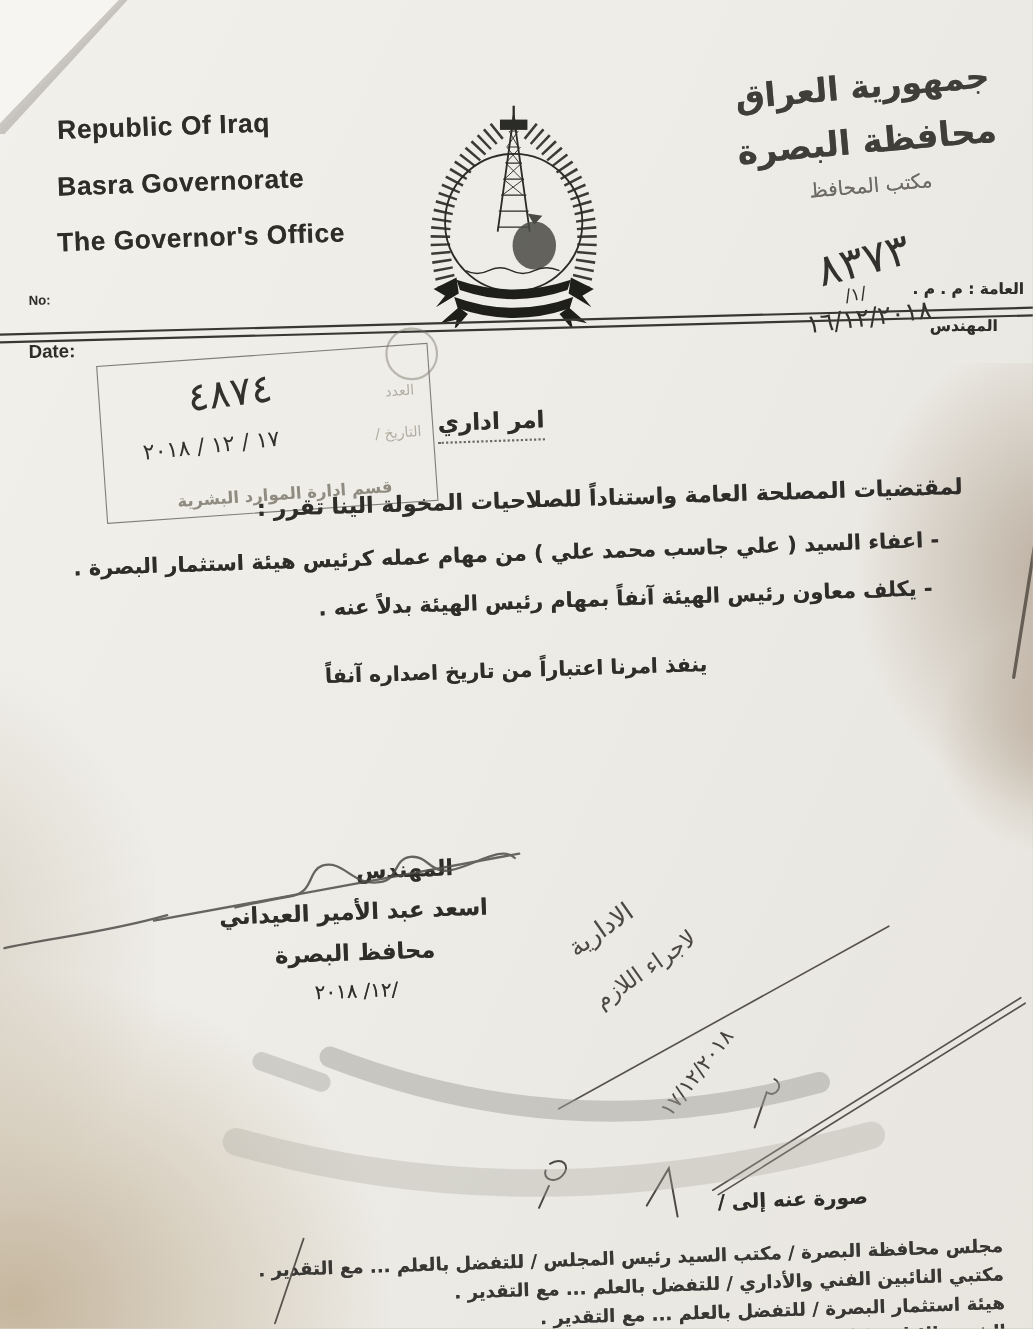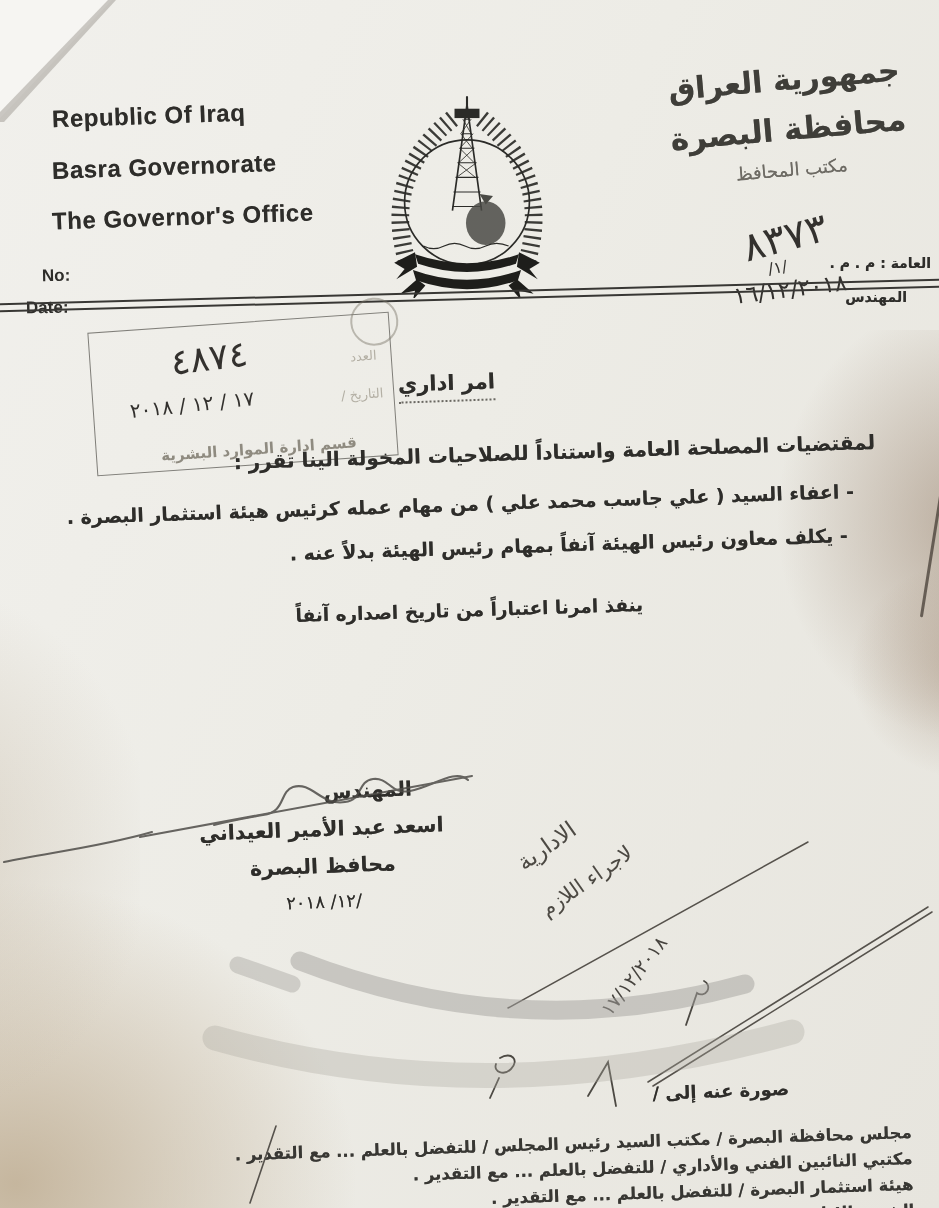--- a/index.html
+++ b/index.html
@@ -32,22 +32,22 @@
   .arab-head{left:640px;top:62px;width:295px;text-align:center;transform:rotate(-5deg);color:#3f3e39;}
   .arab-head .l1{font-size:30px;font-weight:bold;}
   .arab-head .l2{font-size:31px;font-weight:bold;margin-top:14px;}
   .arab-head .l3{font-size:18px;color:#6e6b64;margin-top:12px;letter-spacing:2px;}
   .hand{color:#33312e;font-weight:normal;}
   .ref-num{left:742px;top:214px;font-size:40px;transform:rotate(-15deg);letter-spacing:7px;}
   .ref-slash{left:768px;top:258px;font-size:16px;transform:rotate(-10deg);}
   .ref-label{right:8px;top:255px;font-size:14px;font-weight:bold;}
   .ref-datelabel{right:32px;top:289px;font-size:14px;font-weight:bold;}
   .ref-date{left:733px;top:276px;font-size:23px;transform:rotate(-7deg);letter-spacing:2px;}
-  .no-label{left:26px;top:266px;font-size:17px;transform:rotate(-1deg);margin-left:16px;}
-  .date-label{left:26px;top:298px;font-size:17px;transform:rotate(-1deg);}
+  .no-label{left:26px;top:266px;font-size:12px;transform:rotate(-1deg);}
+  .date-label{left:26px;top:310px;font-size:17px;transform:rotate(-1deg);}
   .rule{left:-12px;top:291px;width:963px;height:5px;border-top:2px solid #383734;
     border-bottom:2px solid #383734;transform:rotate(-1.5deg);}
 
   
   .stamp{left:92px;top:322px;width:300px;height:142px;transform:rotate(-4deg);
     border:1.5px solid rgba(80,78,72,.7);color:#272624;}
   .stamp .num{position:absolute;left:80px;top:12px;font-size:36px;letter-spacing:8px;transform:rotate(-3deg);}
   .stamp .numlbl{position:absolute;right:14px;top:34px;font-size:13px;color:#b3afa4;}
   .stamp .date{position:absolute;left:36px;top:66px;font-size:20px;letter-spacing:2px;transform:rotate(-2deg);}
   .stamp .datelbl{position:absolute;right:10px;top:72px;font-size:13px;color:#b3afa4;}

